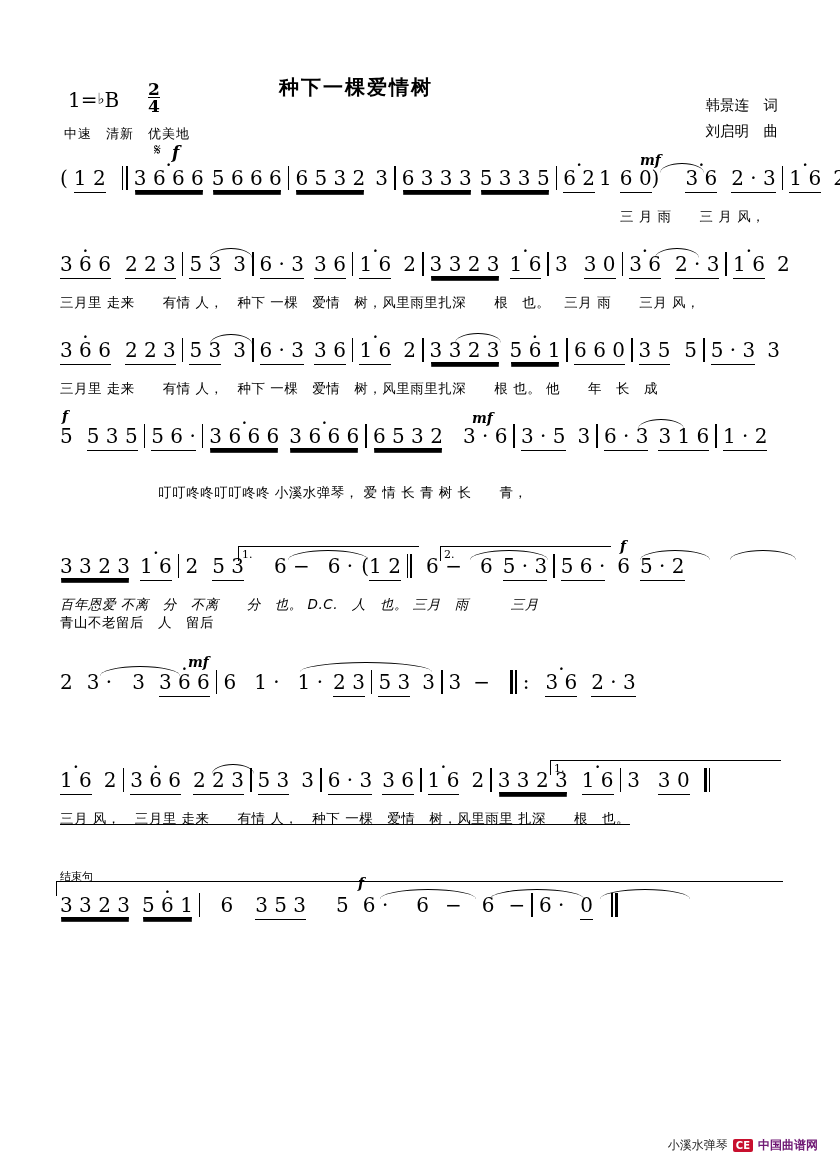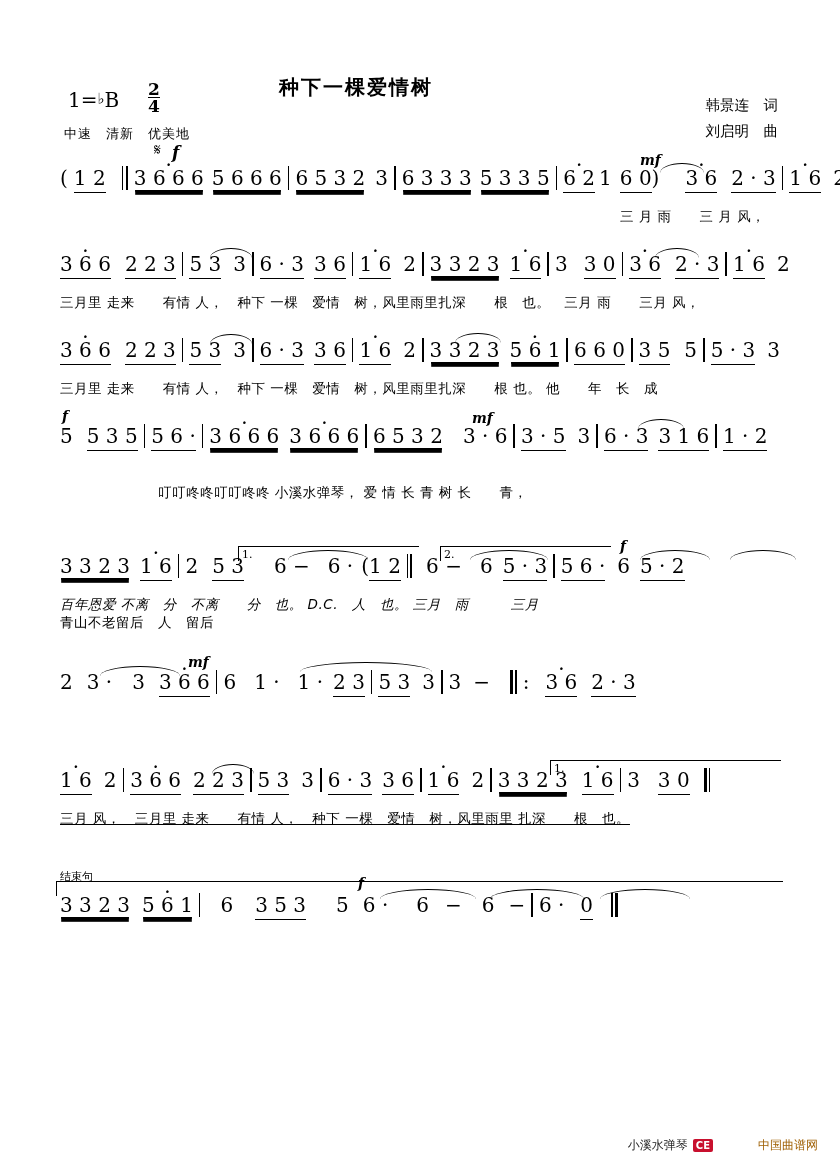--- a/index.html
+++ b/index.html
@@ -178,21 +178,21 @@
   }
   .footer .logo {
     display: inline-block;
     background: #c8102e;
     color: #fff;
     font-size: 10px;
     padding: 1px 3px;
     border-radius: 2px;
     font-weight: bold;
   }
-  .footer .site { color: #a16207; font-weight: normal; margin-left: 40px; }
+  .footer .site { color: #701a75; font-weight: bold; }
 </style>
 </head>
 <body>
 
 <div class="sheet">
 
   <div class="title">种下一棵爱情树</div>
 
   <div class="credits">
     <div>韩景连　词</div>

